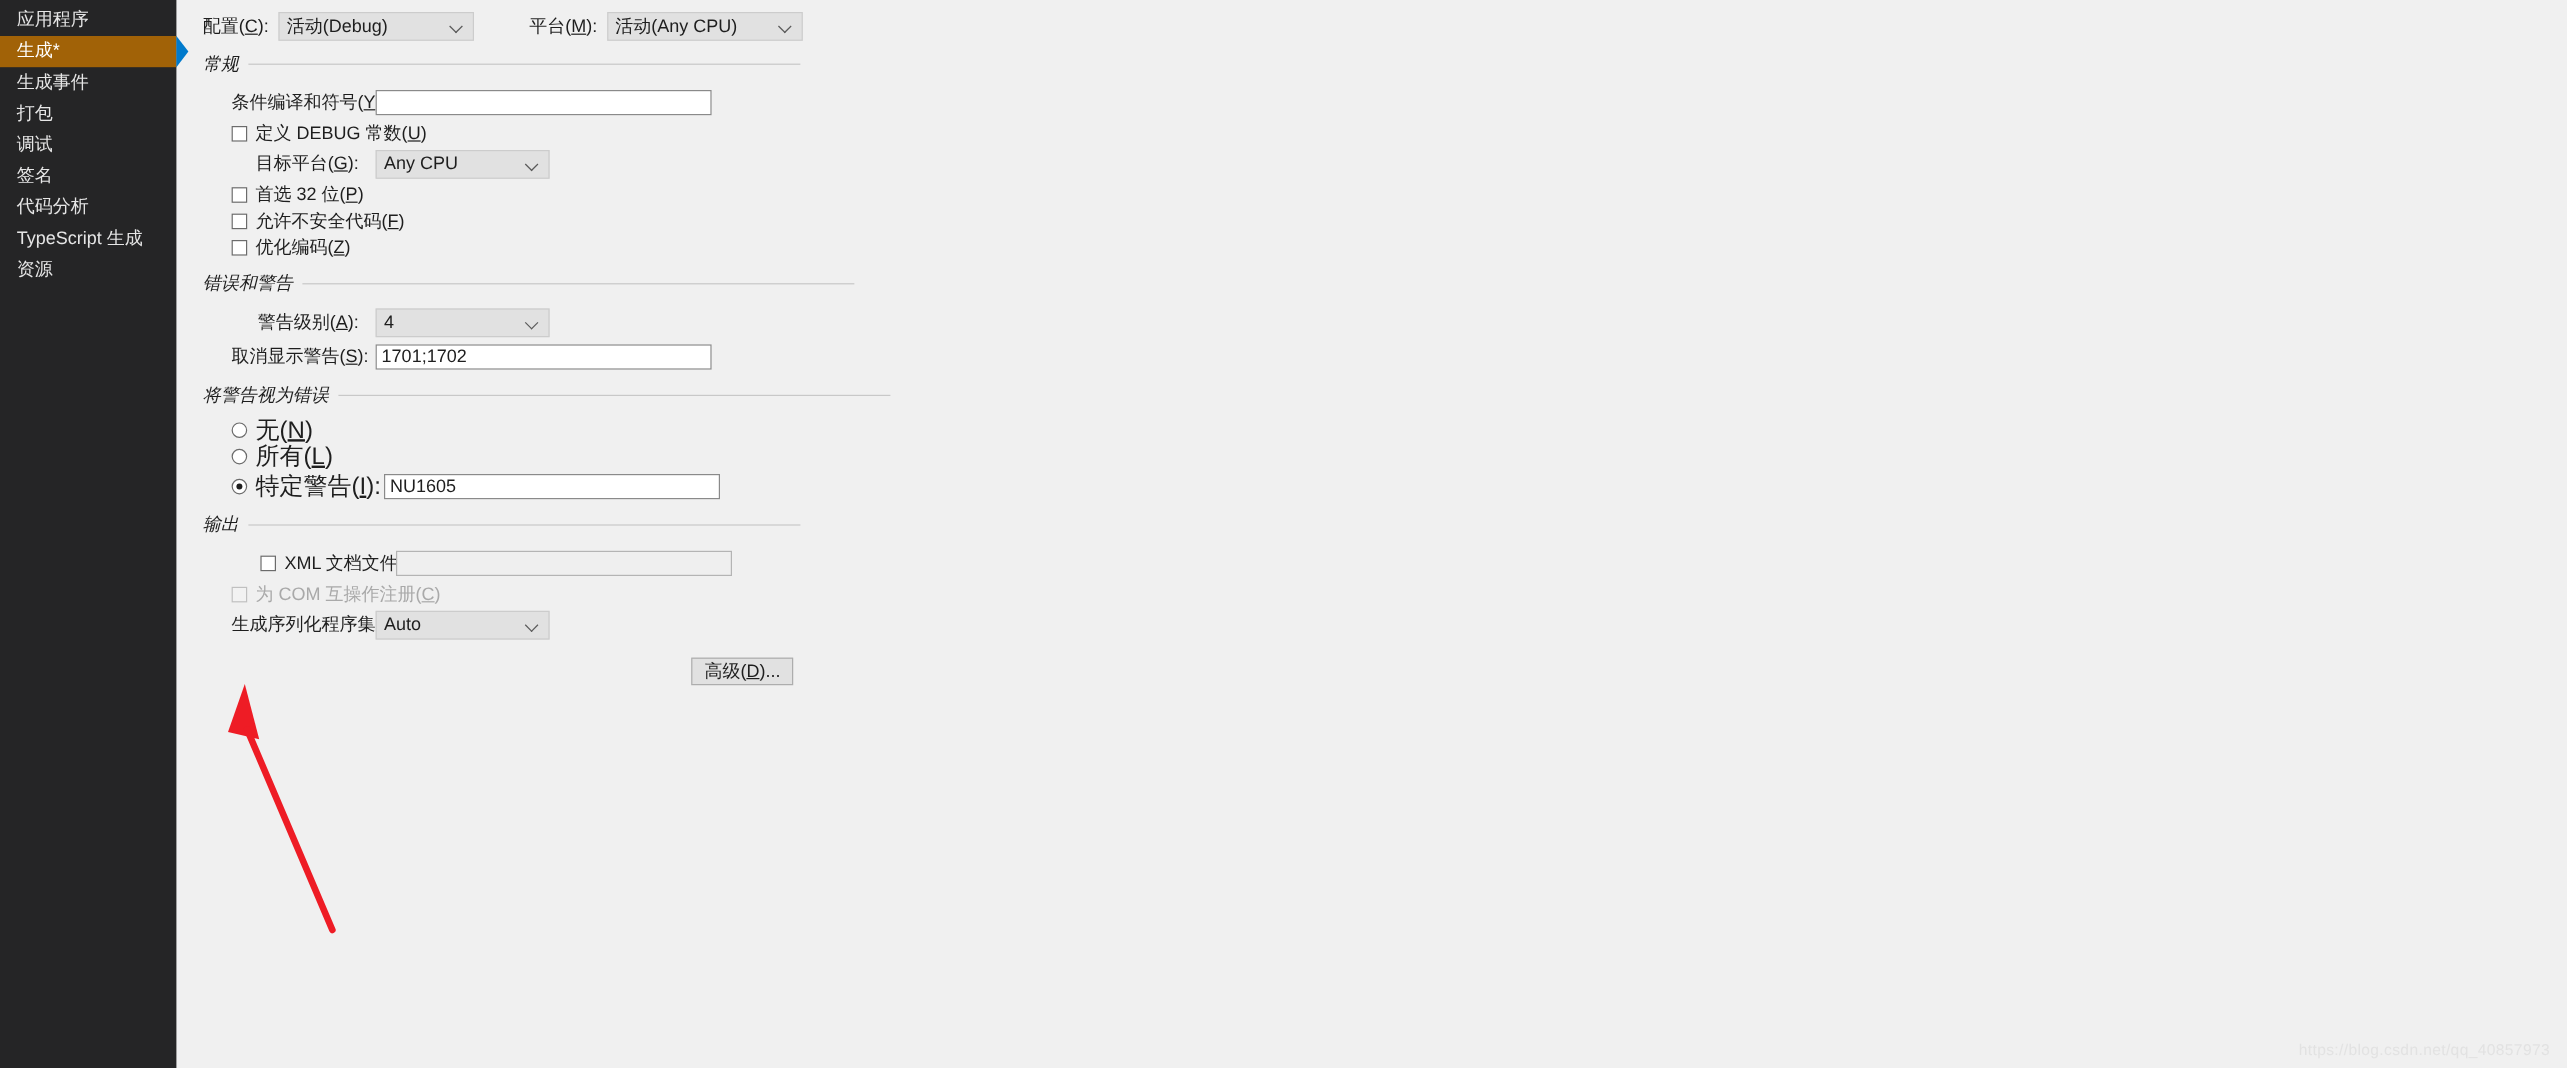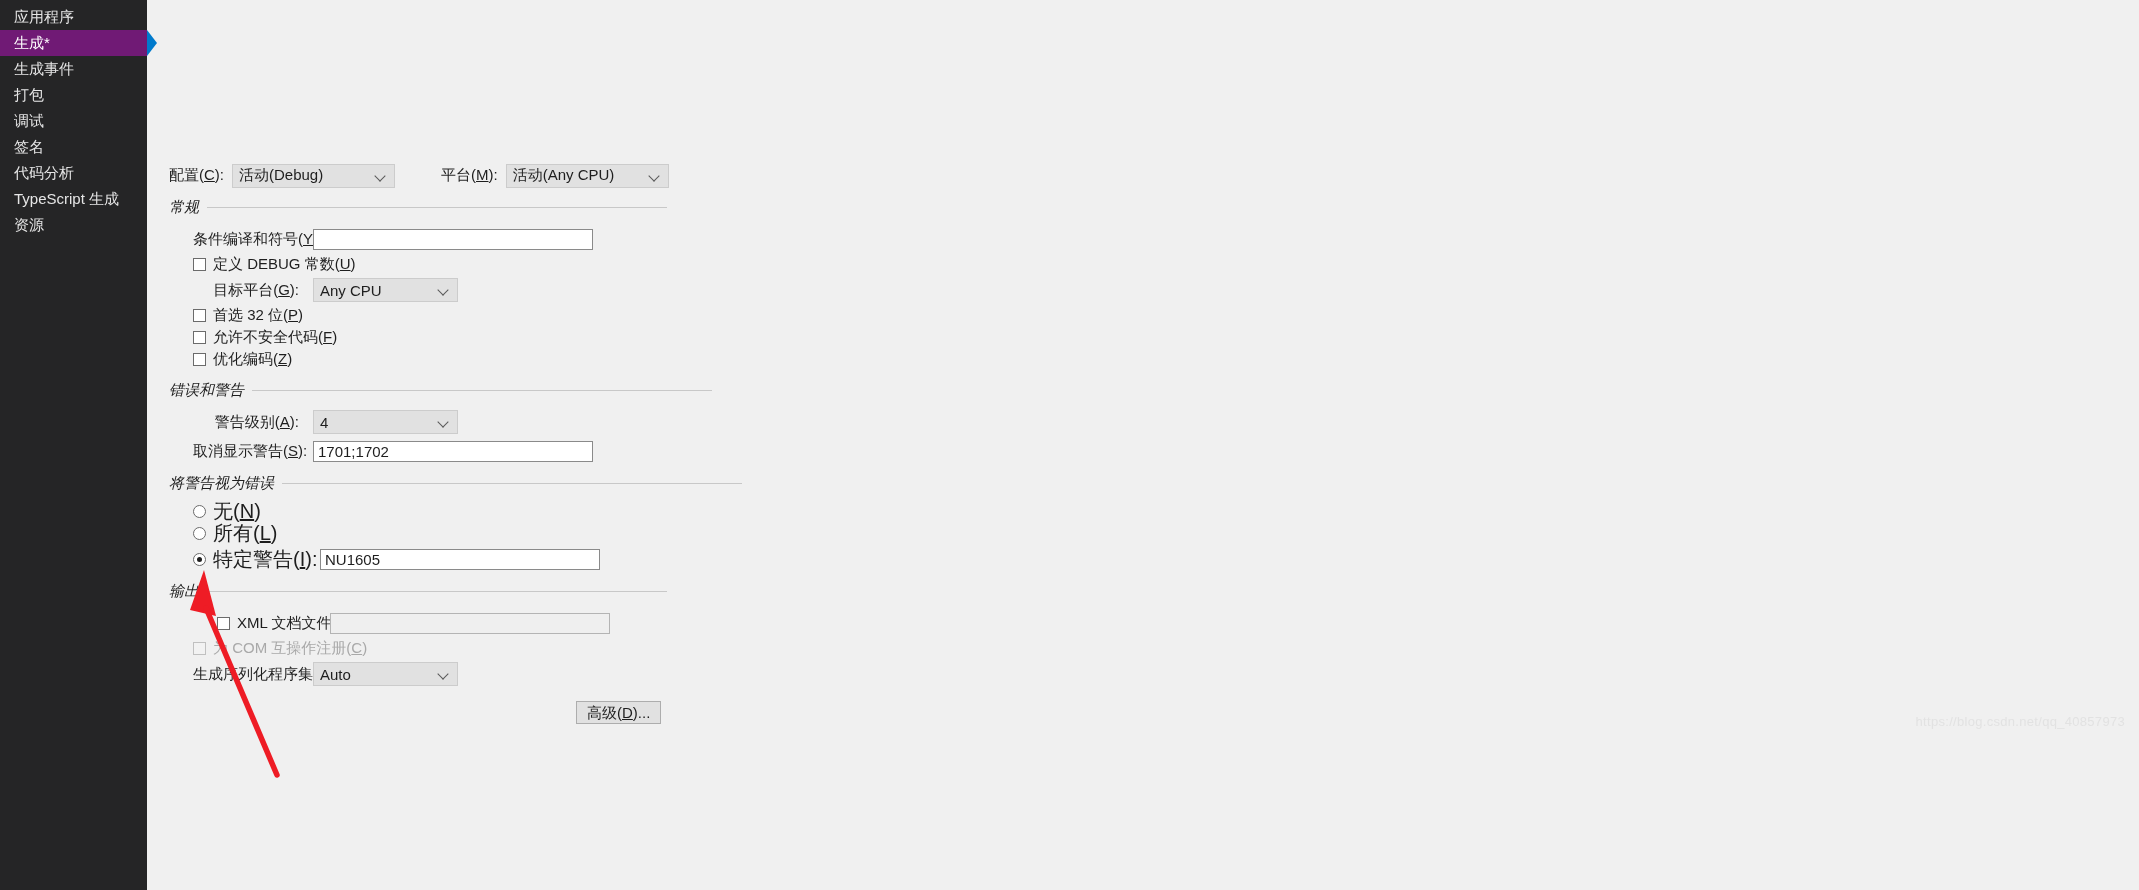--- a/index.html
+++ b/index.html
@@ -4,21 +4,21 @@
 <style>
   * { box-sizing: border-box; }
   html, body { margin:0; padding:0; }
   body {
     width:2139px; height:890px;
     background:#f0f0f0;
     font-family:"Liberation Sans","DejaVu Sans",sans-serif;
     overflow:hidden;
     position:relative;
   }
-  #app { position:absolute; inset:0; display:flex;align-items:center; }
+  #app { position:absolute; inset:0; display:flex; }
 
   
   .sidebar {
     width:147px; height:890px;
     background:#252526;
     flex:0 0 147px;
     padding-top:4px;
     position:relative;
     z-index:5;
   }
@@ -26,21 +26,21 @@
     height:26px;
     line-height:26px;
     padding-left:14px;
     color:#e6e6e6;
     font-size:15px;
     white-space:nowrap;
     position:relative;
     cursor:pointer;
   }
   .side-item.selected {
-    background:#701a75;
+    background:#a16207;
     color:#ffffff;
     width:147px;
   }
   .side-item.selected::after{
     content:"";
     position:absolute;
     left:147px; top:0;
     width:0;height:0;
     border-top:13px solid transparent;
     border-bottom:13px solid transparent;

